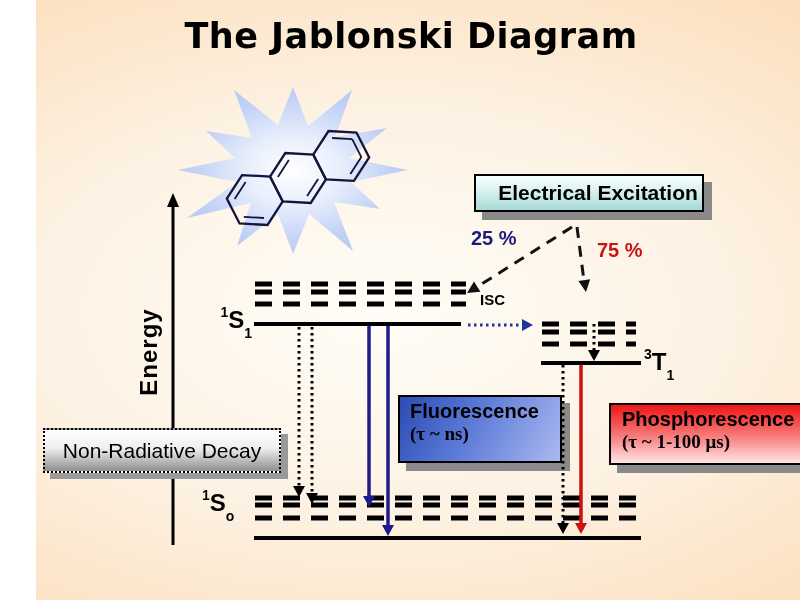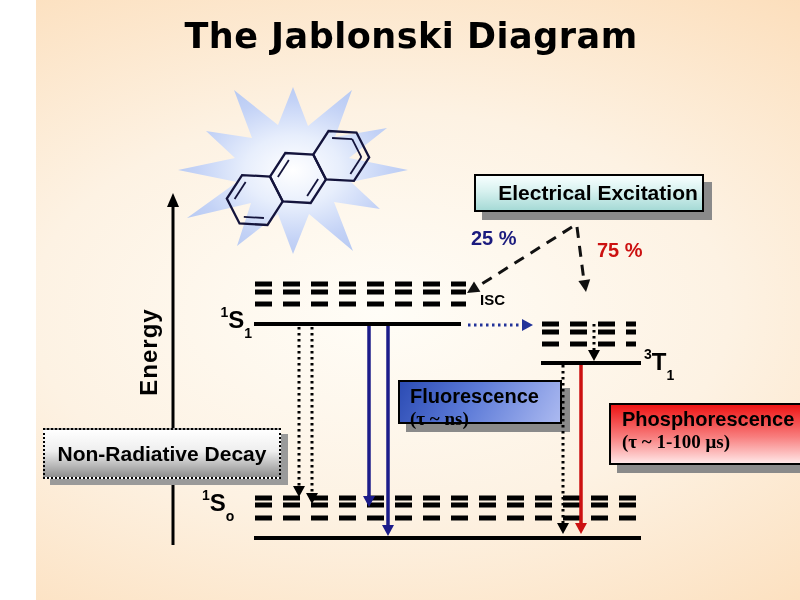--- a/index.html
+++ b/index.html
@@ -33,39 +33,39 @@
   .pct25{left:435px;top:227px;color:#1b1b7e;}
   .pct75{left:561px;top:239px;color:#cc1111;}
   .box{border:2px solid #000;box-shadow:8px 8px 0 #8a8a8a;box-sizing:border-box;}
   .ee-box{
     left:438px;top:174px;width:230px;height:38px;
     background:linear-gradient(to bottom,#f7ffff 0%,#d7f1ef 45%,#a6dad6 100%);
     display:flex;align-items:center;justify-content:center;
     font-size:21px;font-weight:bold;white-space:nowrap;padding-left:18px;
   }
   .fluor-box{
-    left:362px;top:380px;width:164px;height:44px;
+    left:362px;top:395px;width:164px;height:68px;
     background:linear-gradient(118deg,#2c4cb4 0%,#5d7bd8 45%,#abb9f0 100%);
     padding:3px 10px;
   }
   .fluor-box .l1{font-size:20px;font-weight:bold;}
   .fluor-box .l2{font-size:19px;font-weight:bold;font-family:"Liberation Serif",serif;}
   .phos-box{
     left:573px;top:403px;width:196px;height:62px;
     background:linear-gradient(to bottom,#ee1515 0%,#f87e7e 55%,#ffe6e6 100%);
     padding:3px 11px;
   }
   .phos-box .l1{font-size:20px;font-weight:bold;}
   .phos-box .l2{font-size:19px;font-weight:bold;font-family:"Liberation Serif",serif;}
   .nr-box{
-    left:7px;top:428px;width:238px;height:51px;
+    left:7px;top:428px;width:238px;height:45px;
     border:2px dotted #000;box-shadow:7px 6px 0 #9a9a9a;box-sizing:border-box;
     background:linear-gradient(to bottom,#ffffff 0%,#eeeeee 45%,#8e8e8e 100%);
     display:flex;align-items:center;justify-content:center;
-    font-size:21px;font-weight:bold;white-space:nowrap;text-align:right;
+    font-size:21px;font-weight:normal;white-space:nowrap;text-align:right;
   }
   .credit{right:10px;top:568px;font-size:19px;font-weight:bold;white-space:nowrap;}
 </style>
 </head>
 <body>
 
 <div class="stage">
 
   <svg id="gfx-under" width="800" height="600" viewBox="0 0 800 600">
     <defs>

